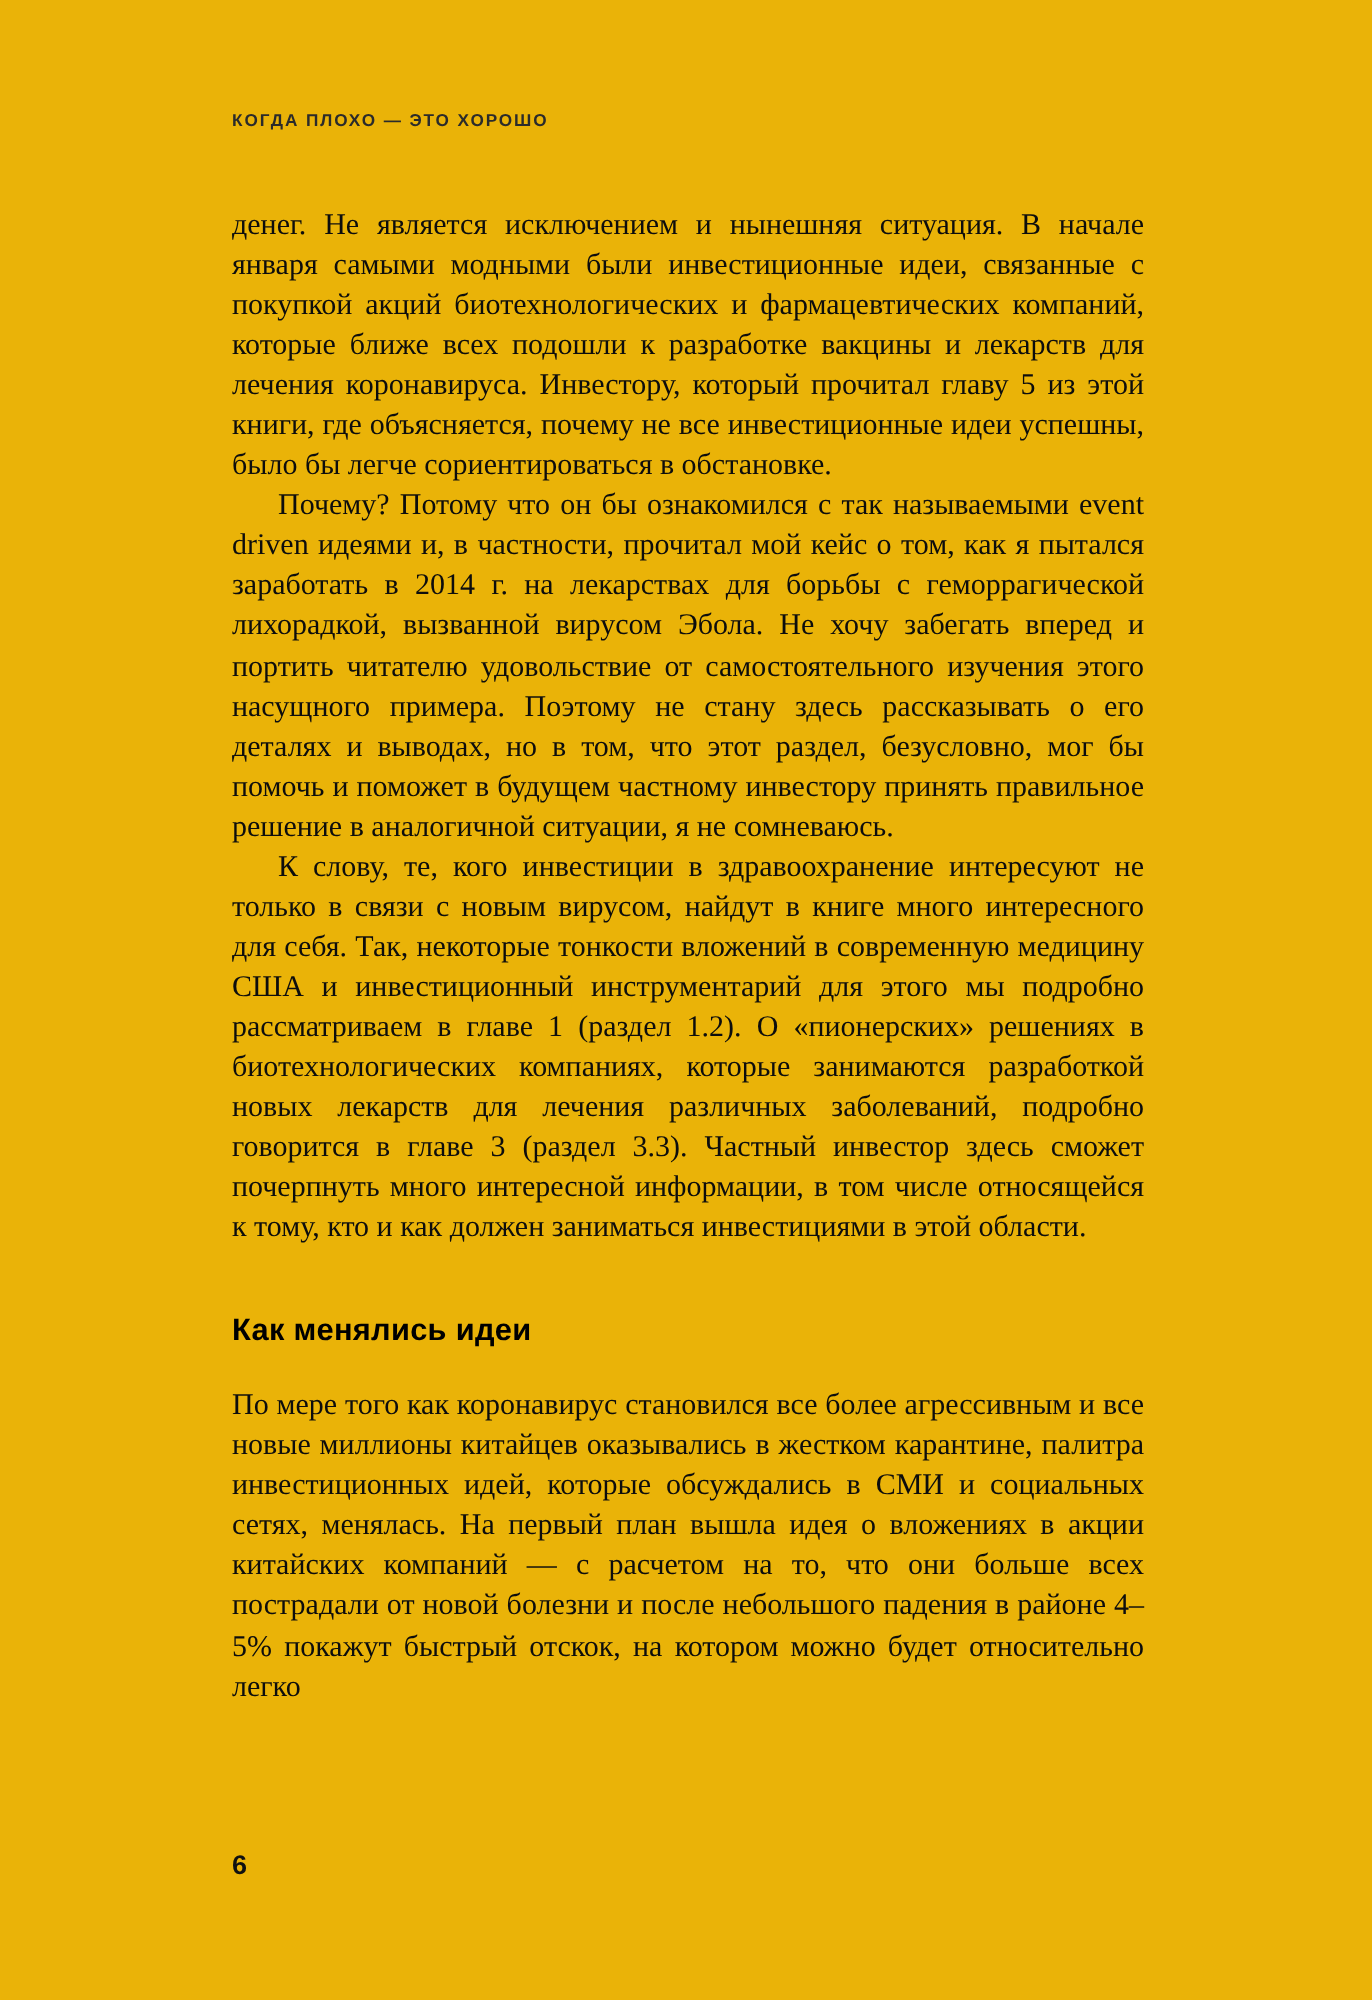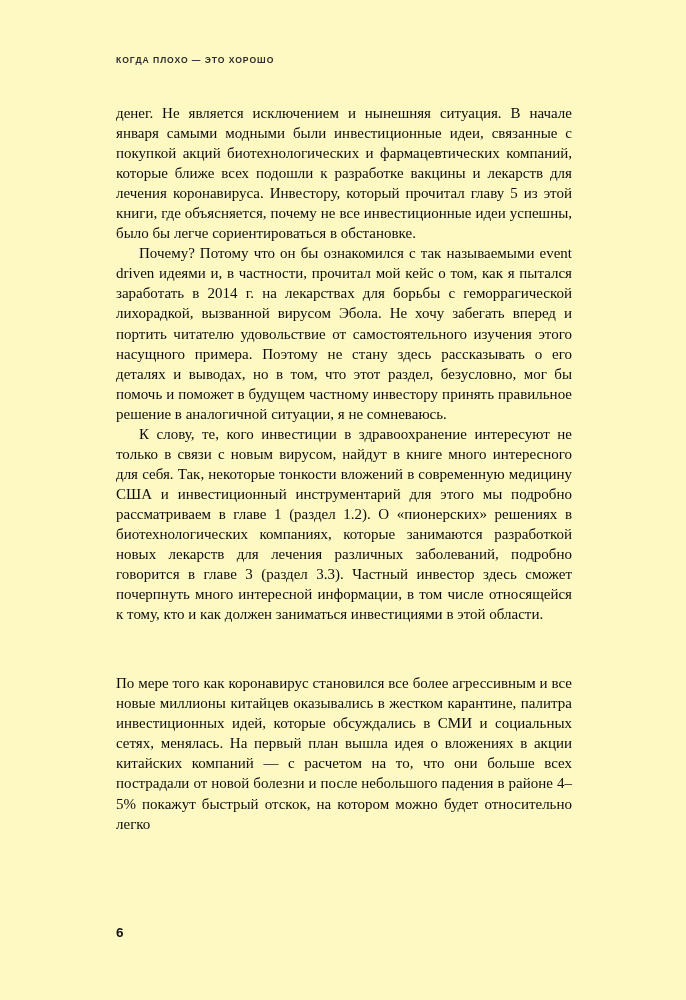--- a/index.html
+++ b/index.html
@@ -15,21 +15,21 @@
     overflow: hidden;
     font-family: "Liberation Serif", "DejaVu Serif", serif;
     color: #000000;
   }
 
   .page {
     position: absolute;
     left: 0; top: 0;
     width: 686px;
     height: 1000px;
-    background: #fef9c3;
+    background: #eab308;
     text-decoration: underline;
   }
 
   
   .running-head {
     position: absolute;
     left: 116px;
     top: 55px;
     width: 470px;
     font-family: "Liberation Sans", "DejaVu Sans", sans-serif;
@@ -101,20 +101,21 @@
   <div class="content">
 
     <p class="body">денег. Не является исключением и нынешняя ситуация. В начале января самыми модными были инвестиционные идеи, связанные с покупкой акций биотехнологических и фармацевтических компаний, которые ближе всех подошли к разработке вакцины и лекарств для лечения коронавируса. Инвестору, который прочитал главу 5 из этой книги, где объясняется, почему не все инвестиционные идеи успешны, было бы легче сориентироваться в обстановке.</p>
 
     <p class="body indent">Почему? Потому что он бы ознакомился с так называемыми event driven идеями и, в частности, прочитал мой кейс о том, как я пытался заработать в 2014 г. на лекарствах для борьбы с геморрагической лихорадкой, вызванной вирусом Эбола. Не хочу забегать вперед и портить читателю удовольствие от самостоятельного изучения этого насущного примера. Поэтому не стану здесь рассказывать о его деталях и выводах, но в том, что этот раздел, безусловно, мог бы помочь и поможет в будущем частному инвестору принять правильное решение в аналогичной ситуации, я не сомневаюсь.</p>
 
     <p class="body indent">К слову, те, кого инвестиции в здравоохранение интересуют не только в связи с новым вирусом, найдут в книге много интересного для себя. Так, некоторые тонкости вложений в современную медицину США и инвестиционный инструментарий для этого мы подробно рассматриваем в главе 1 (раздел 1.2). О «пионерских» решениях в биотехнологических компаниях, которые занимаются разработкой новых лекарств для лечения различных заболеваний, подробно говорится в главе 3 (раздел 3.3). Частный инвестор здесь сможет почерпнуть много интересной информации, в том числе относящейся к тому, кто и как должен заниматься инвестициями в этой области.</p>
 
     <div class="spacer-before-heading"></div>
 
+    <h2 class="section-heading">Как менялись идеи</h2>
 
     <div class="spacer-after-heading"></div>
 
     <p class="body">По мере того как коронавирус становился все более агрессивным и все новые миллионы китайцев оказывались в жестком карантине, палитра инвестиционных идей, которые обсуждались в СМИ и социальных сетях, менялась. На первый план вышла идея о вложениях в акции китайских компаний — с расчетом на то, что они больше всех пострадали от новой болезни и после небольшого падения в районе 4–5% покажут быстрый отскок, на котором можно будет относительно легко</p>
 
   </div>
 
   <div class="folio">6</div>
 
 </div>

